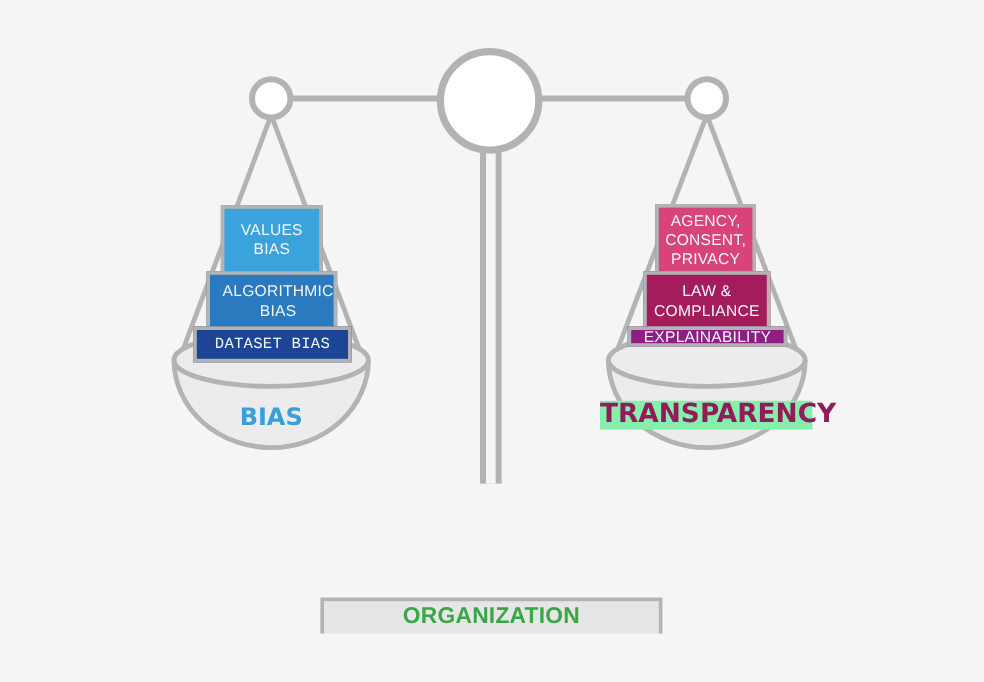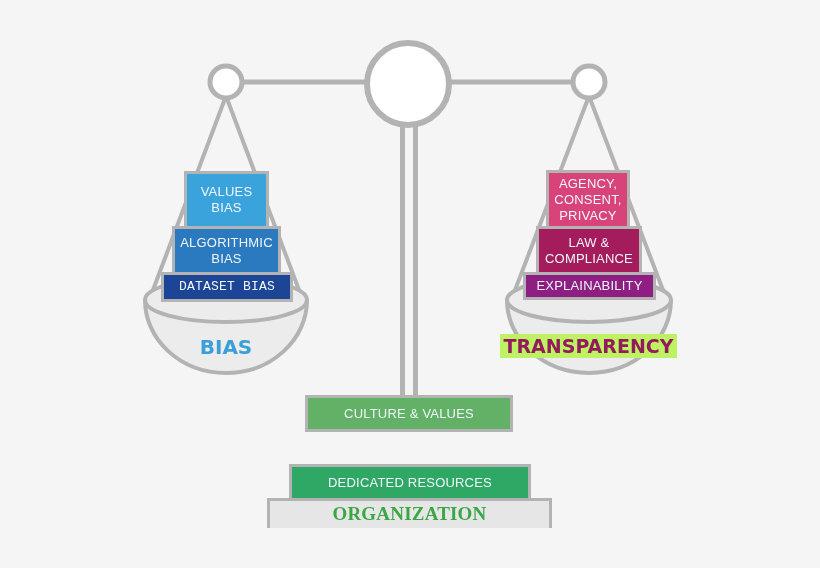--- a/index.html
+++ b/index.html
@@ -67,46 +67,40 @@
   <circle cx="589" cy="82" r="16" fill="#ffffff" stroke="#b3b3b3" stroke-width="5"></circle>
   <circle cx="408" cy="84" r="41" fill="#ffffff" stroke="#b3b3b3" stroke-width="6"></circle>
 
   <rect x="360" y="0" width="100" height="40" fill="#f5f5f5"></rect>
 </svg>
 
 <div class="box" style="left:184px; top:171px; width:85px; height:58px; background:#3ba3dc;">
   <span>VALUES
 BIAS</span>
 </div>
-<div class="box" style="left:172px; top:226px; width:109px; height:49px; background:#2b79bf;">
+<div class="box" style="left:172px; top:226px; width:109px; height:49px; background:#2b79bf;justify-content:flex-end;">
   <span>ALGORITHMIC
 BIAS</span>
 </div>
 <div class="box" style="left:161px; top:272px; width:132px; height:30px; background:#1c4596;font-family:Liberation Mono, monospace;">
   <span>DATASET BIAS</span>
 </div>
 <div class="pan-label" style="left:176px; top:335px; width:100px; font-size:20px; color:#3a9fd8;">BIAS</div>
 
 <div class="box" style="left:546px; top:170px; width:84px; height:59px; background:#d8437a;">
   <span>AGENCY,
 CONSENT,
 PRIVACY</span>
 </div>
 <div class="box" style="left:536px; top:226px; width:106px; height:49px; background:#a51c5c;">
   <span>LAW &amp;
 COMPLIANCE</span>
 </div>
-<div class="box" style="left:523px; top:272px; width:133px; height:28px; background:#8e1e82;">
+<div class="box" style="left:523px; top:272px; width:133px; height:17px; background:#8e1e82;">
   <span>EXPLAINABILITY</span>
 </div>
-<div class="pan-label" style="left:500px; top:334px; width:177px; height:24px; line-height:24px; font-size:19px; color:#921b5a; background:#bef264;">TRANSPARENCY</div>
+<div class="pan-label" style="left:500px; top:334px; width:177px; height:24px; line-height:24px; font-size:22px; color:#921b5a; background:#86efac;">TRANSPARENCY</div>
 
 <div class="stand-clip">
-  <div class="box" style="left:45px; top:0px; width:208px; height:37px; background:#62b166;">
-    <span>CULTURE &amp; VALUES</span>
-  </div>
-  <div class="box" style="left:29px; top:69px; width:242px; height:37px; background:#2fa866;">
-    <span>DEDICATED RESOURCES</span>
-  </div>
   <div class="box" style="left:7px; top:103px; width:285px; height:40px; background:#e6e6e6; align-items:flex-start; padding-top:2px;">
-    <span style="font-family:Liberation Serif, serif; font-weight:bold; font-size:19px; line-height:22px; color:#3aa646;">ORGANIZATION</span>
+    <span style="font-family:Liberation Sans, sans-serif; font-weight:bold; font-size:19px; line-height:22px; color:#3aa646;">ORGANIZATION</span>
   </div>
 </div>
 
 </body></html>

